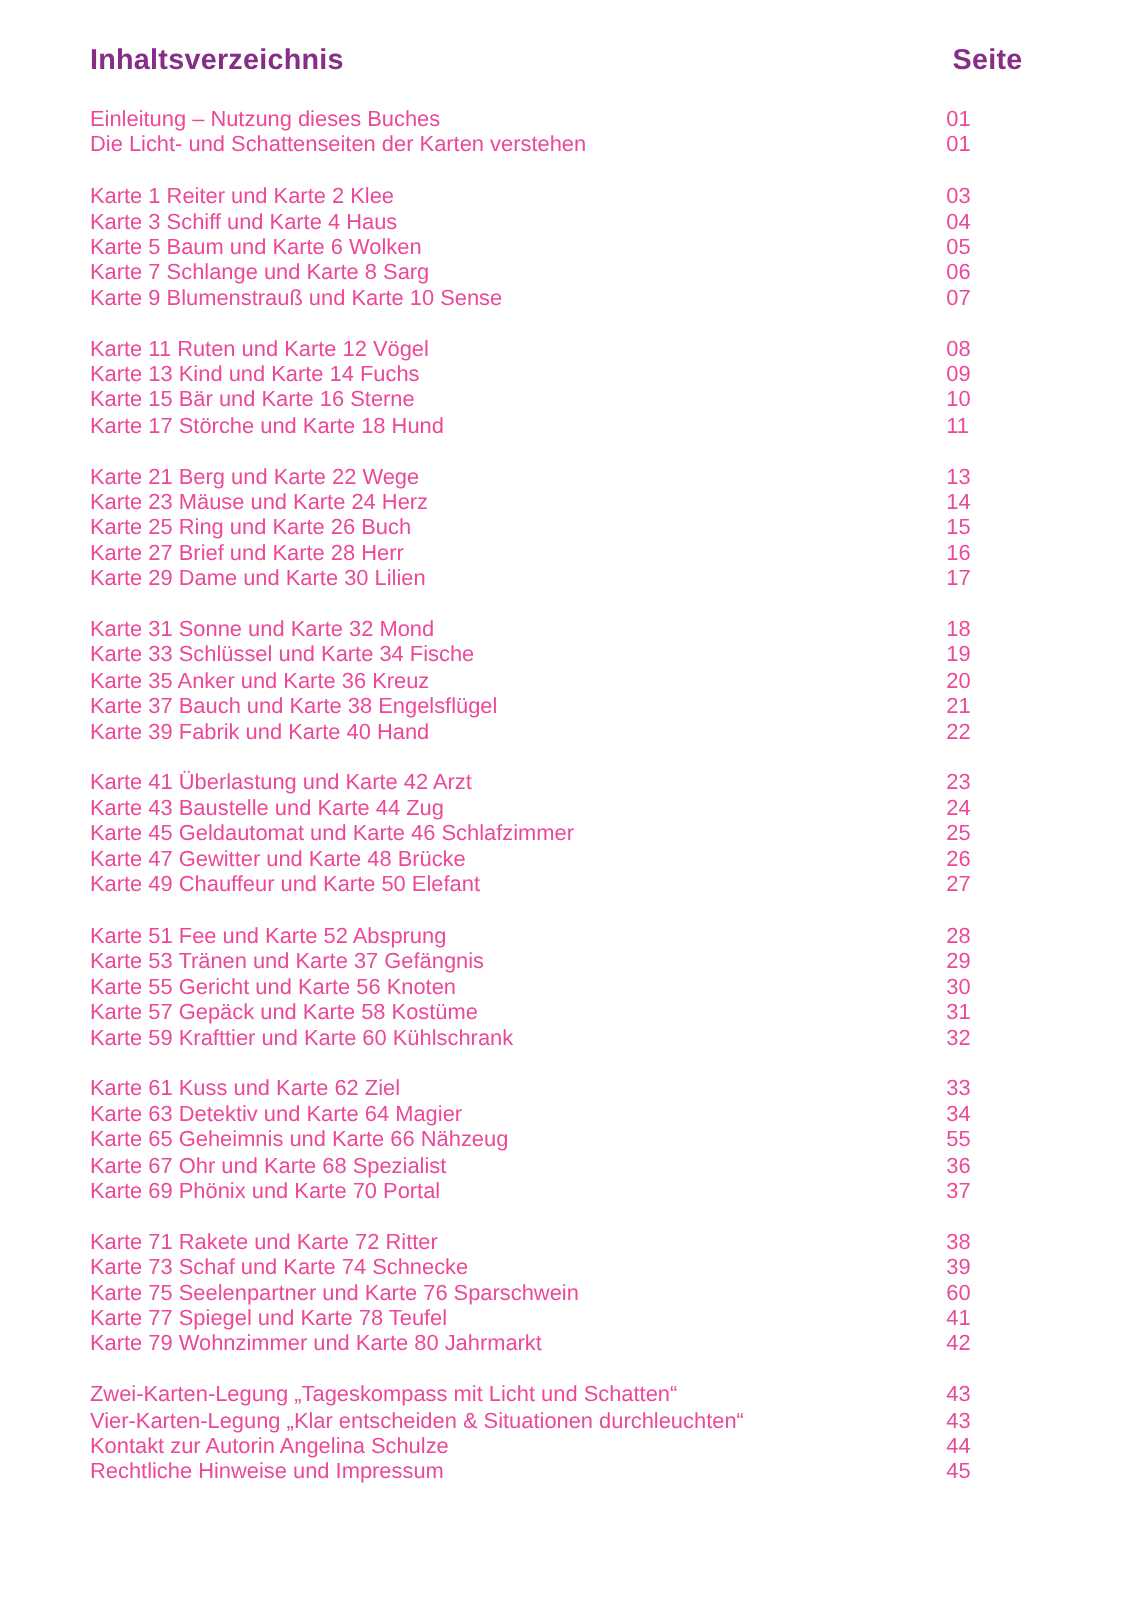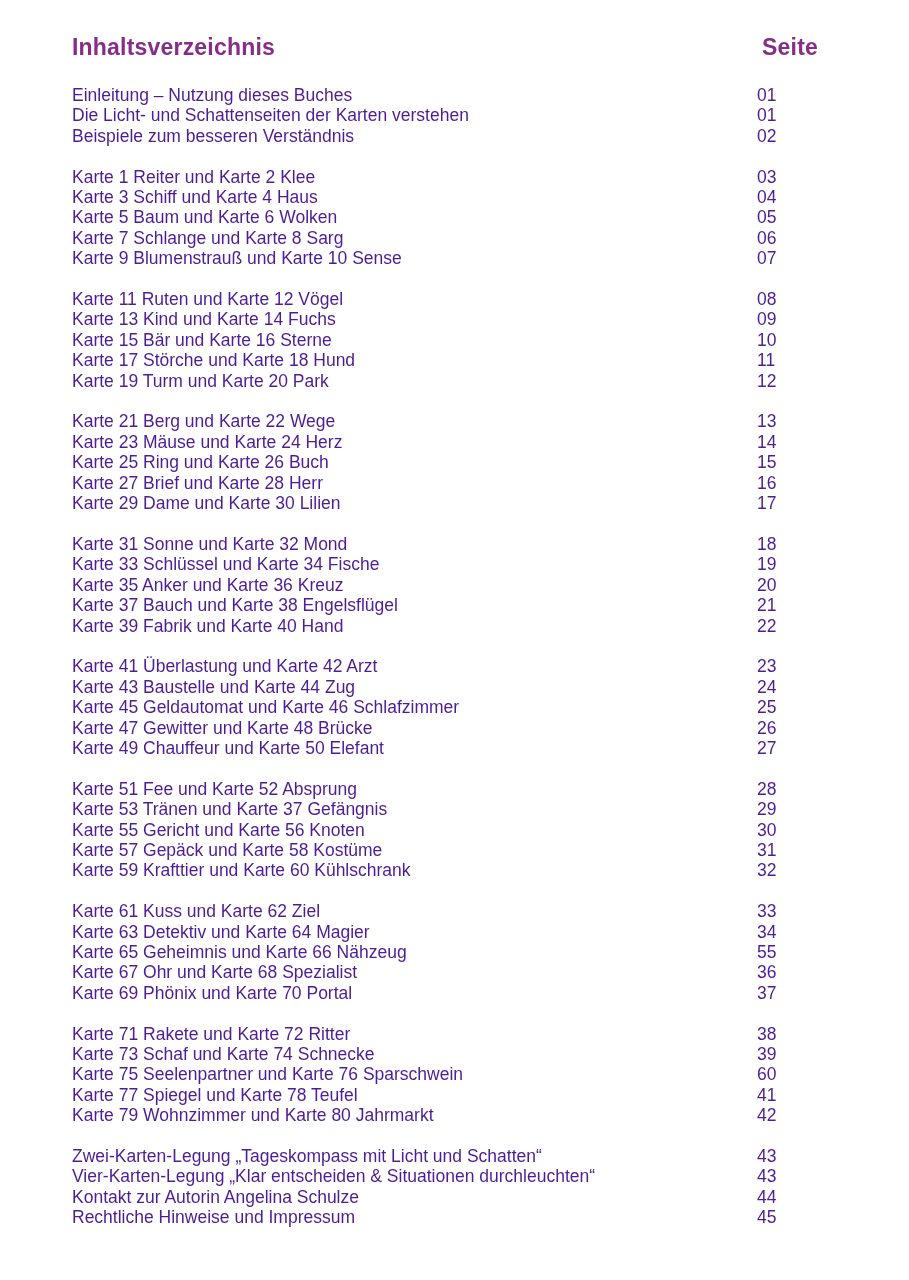--- a/index.html
+++ b/index.html
@@ -40,21 +40,21 @@
     margin-top: 20.4px;
   }
   .toc-group:first-child {
     margin-top: 0;
   }
   .toc-row {
     display: flex;
     align-items: baseline;
     font-size: 17.5px;
     line-height: 20.4px;
-    color: #4c1d95;
+    color: #ec4899;
   }
   .toc-label {
     flex: 1 1 auto;
     white-space: nowrap;
   }
   .toc-page {
     flex: 0 0 61px;
     text-align: left;
   }
 </style>
@@ -70,24 +70,20 @@
     <div id="toc-groups">
         <div class="toc-group">
           <div class="toc-row">
             <span class="toc-label">Einleitung – Nutzung dieses Buches</span>
             <span class="toc-page">01</span>
           </div>
           <div class="toc-row">
             <span class="toc-label">Die Licht- und Schattenseiten der Karten verstehen</span>
             <span class="toc-page">01</span>
           </div>
-          <div class="toc-row">
-            <span class="toc-label">Beispiele zum besseren Verständnis</span>
-            <span class="toc-page">02</span>
-          </div>
         </div>
         <div class="toc-group">
           <div class="toc-row">
             <span class="toc-label">Karte 1 Reiter und Karte 2 Klee</span>
             <span class="toc-page">03</span>
           </div>
           <div class="toc-row">
             <span class="toc-label">Karte 3 Schiff und Karte 4 Haus</span>
             <span class="toc-page">04</span>
           </div>
@@ -113,24 +109,20 @@
             <span class="toc-label">Karte 13 Kind und Karte 14 Fuchs</span>
             <span class="toc-page">09</span>
           </div>
           <div class="toc-row">
             <span class="toc-label">Karte 15 Bär und Karte 16 Sterne</span>
             <span class="toc-page">10</span>
           </div>
           <div class="toc-row">
             <span class="toc-label">Karte 17 Störche und Karte 18 Hund</span>
             <span class="toc-page">11</span>
-          </div>
-          <div class="toc-row">
-            <span class="toc-label">Karte 19 Turm und Karte 20 Park</span>
-            <span class="toc-page">12</span>
           </div>
         </div>
         <div class="toc-group">
           <div class="toc-row">
             <span class="toc-label">Karte 21 Berg und Karte 22 Wege</span>
             <span class="toc-page">13</span>
           </div>
           <div class="toc-row">
             <span class="toc-label">Karte 23 Mäuse und Karte 24 Herz</span>
             <span class="toc-page">14</span>

